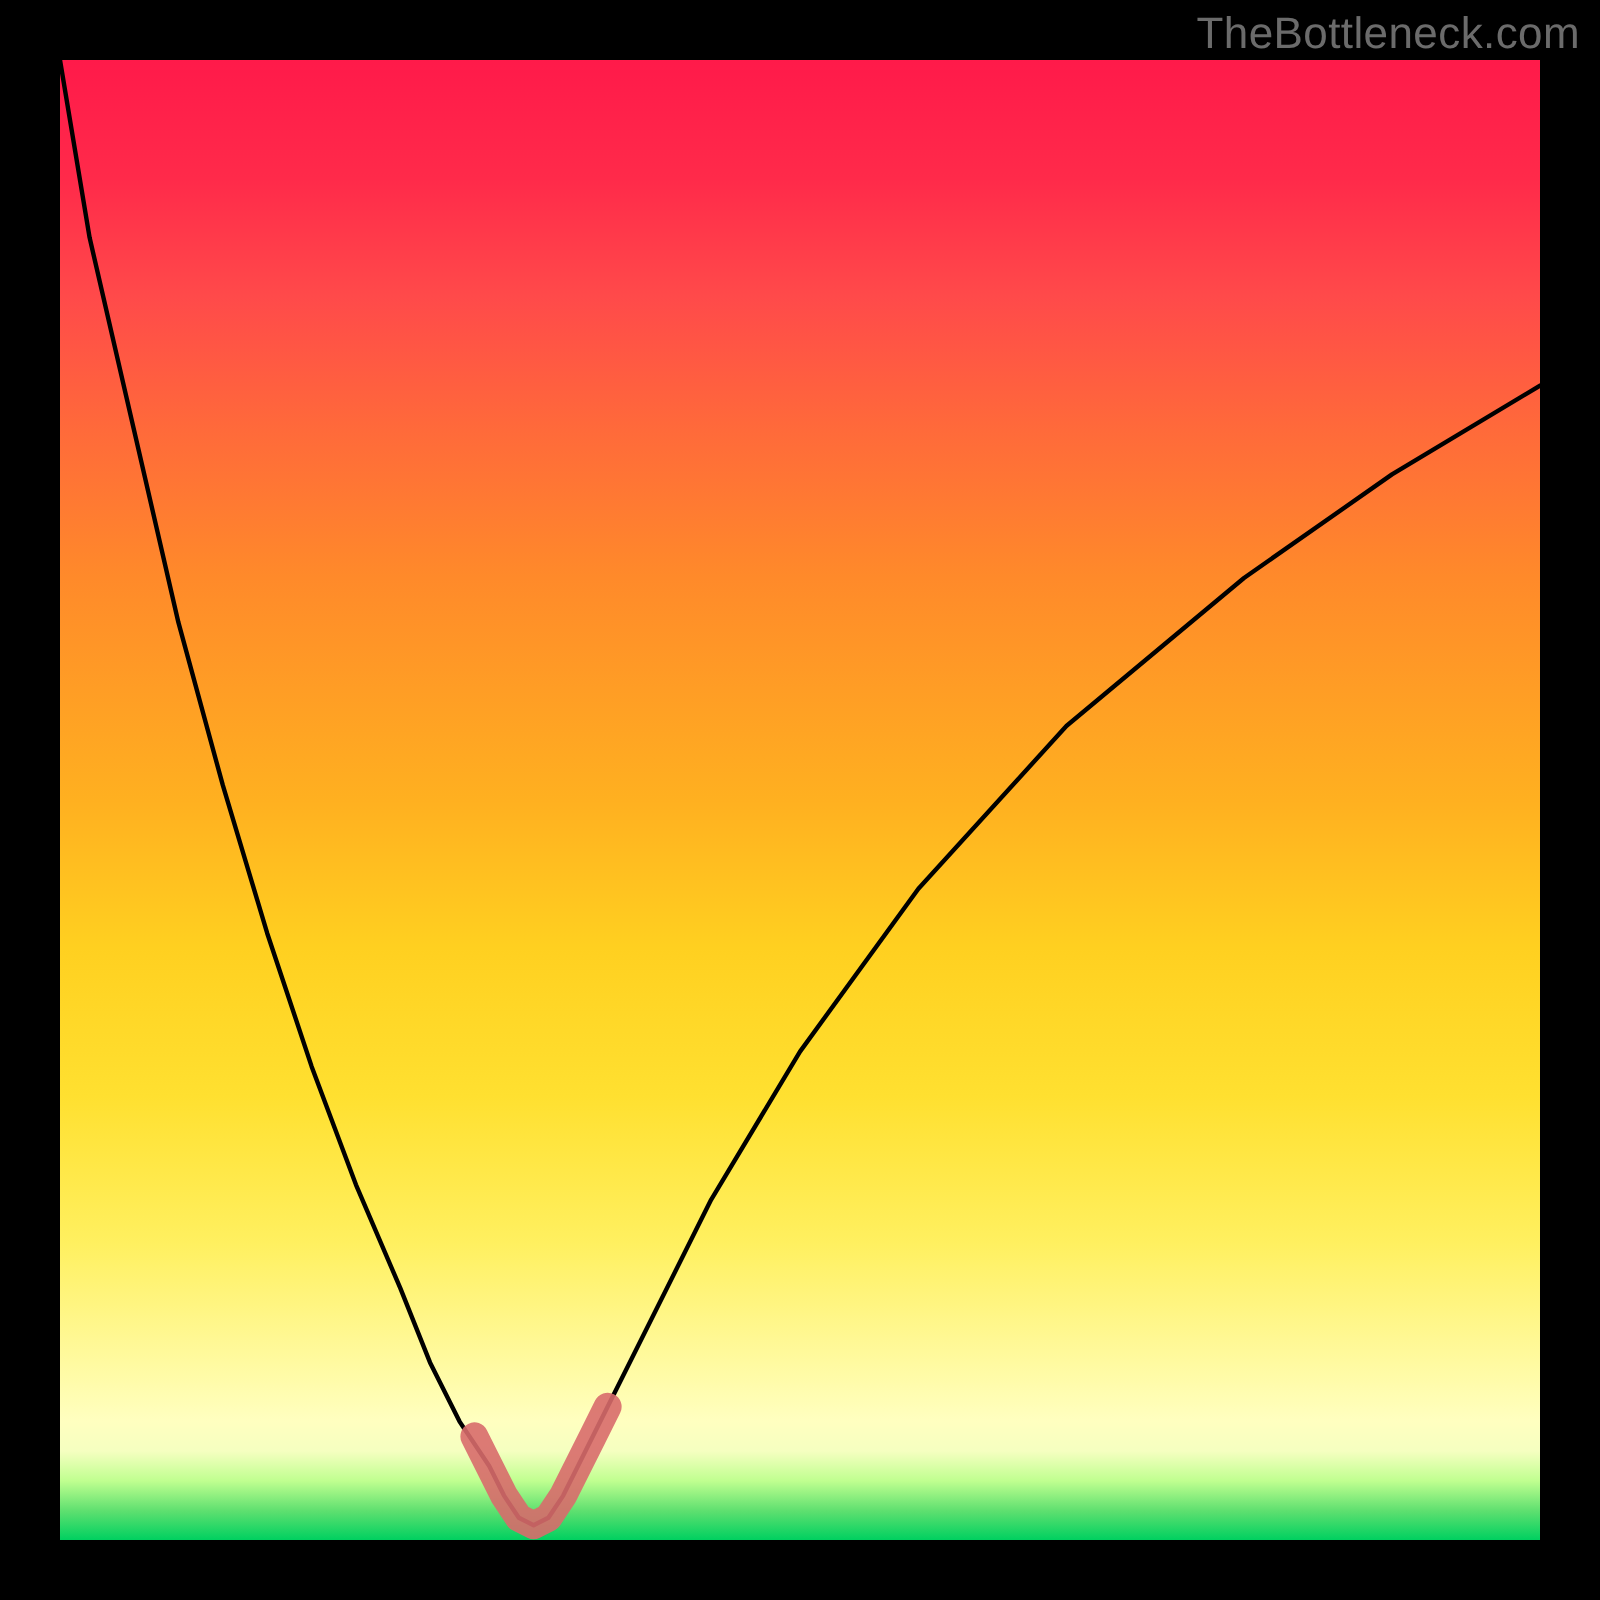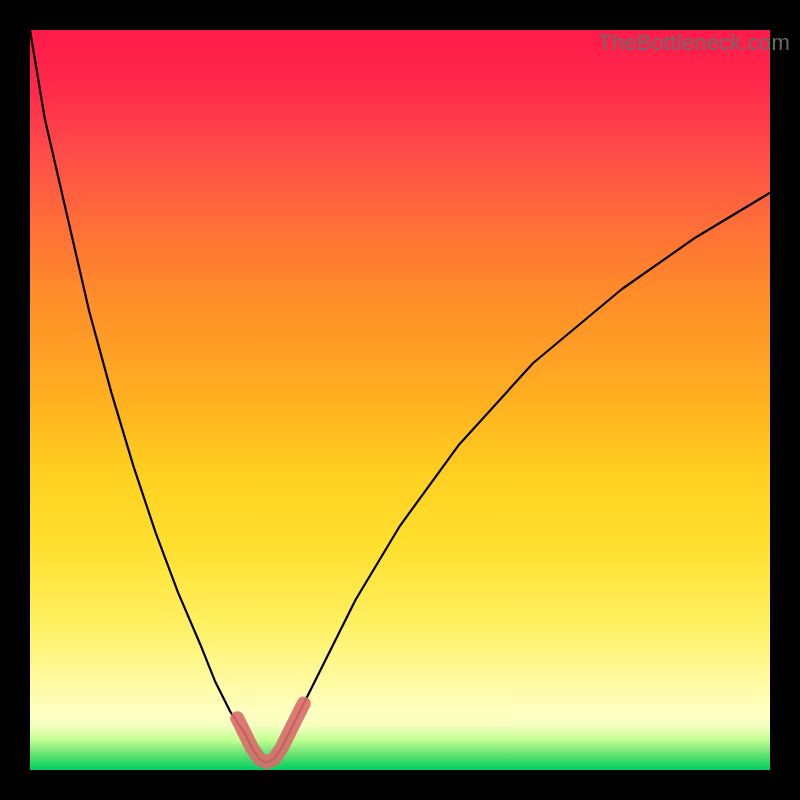--- a/index.html
+++ b/index.html
@@ -52,21 +52,20 @@
   .watermark {
     position: absolute;
     top: 4px;
     right: 10px;
     color: #6b6b6b;
     font-size: 22px;
     font-weight: 500;
     letter-spacing: 0.2px;
     z-index: 5;
     user-select: none;
-    margin-top: 26px;
   }
   svg.curve {
     position: absolute;
     left: 0;
     top: 0;
     width: 100%;
     height: 100%;
     overflow: visible;
   }
 </style>

